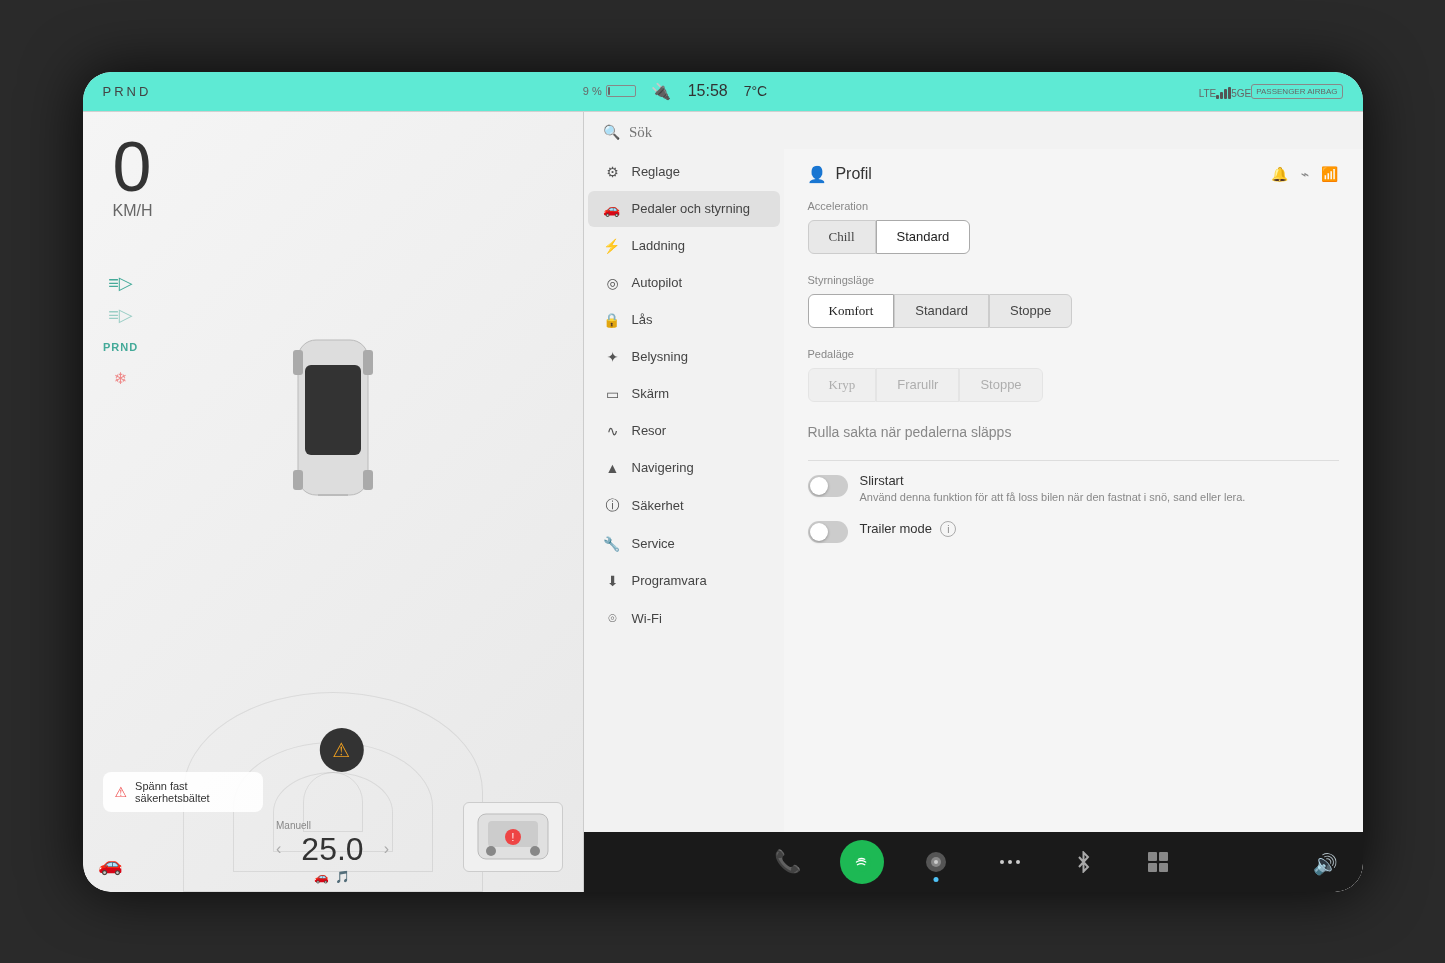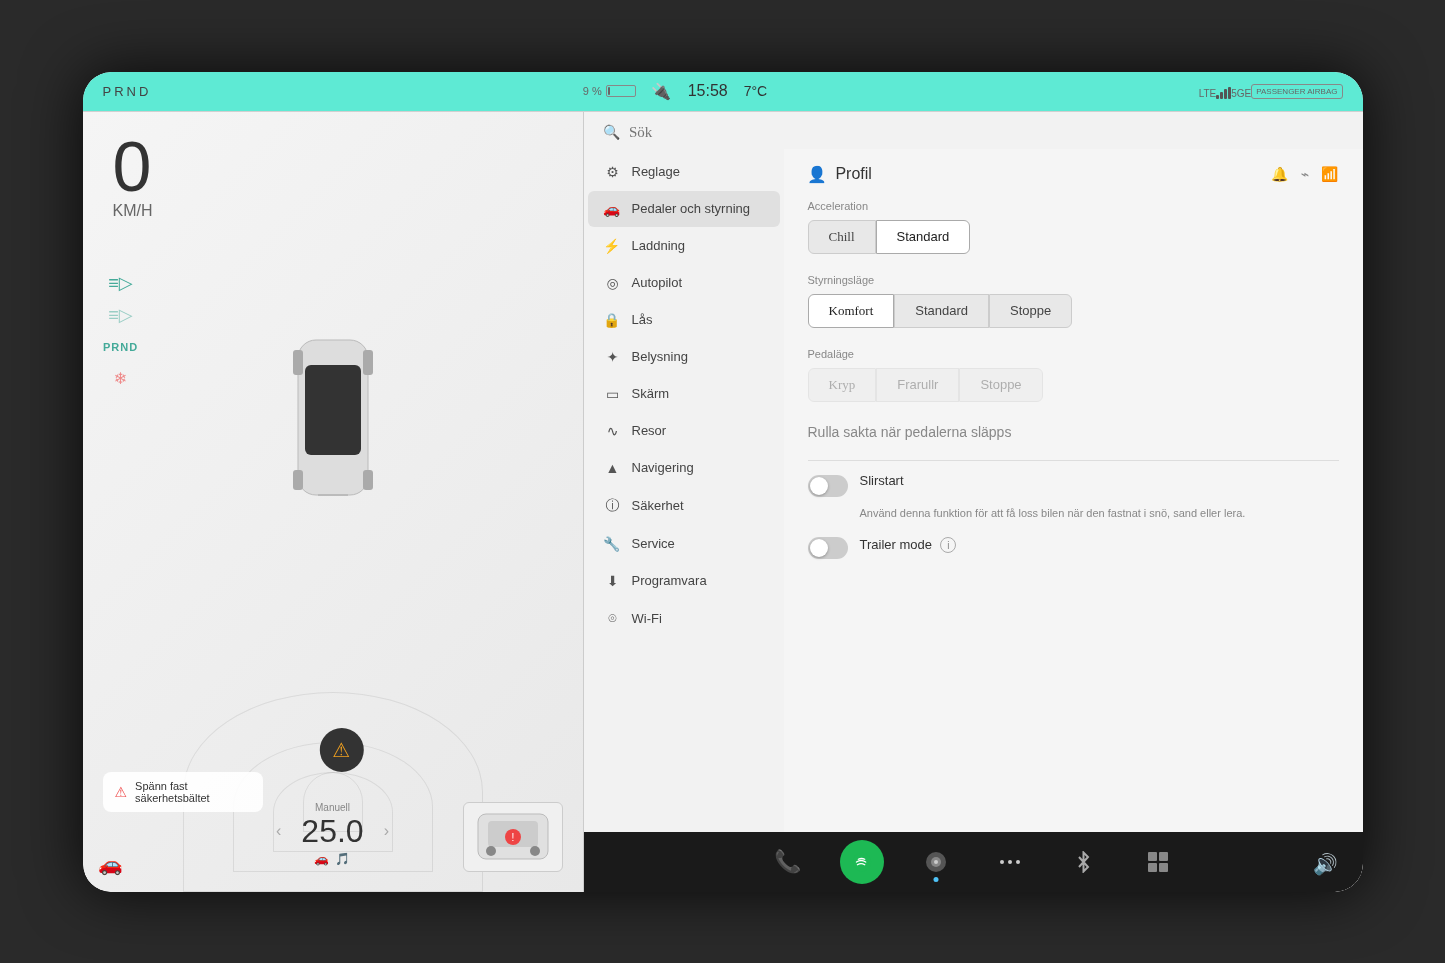--- a/index.html
+++ b/index.html
@@ -268,24 +268,23 @@
       border: 1px solid #ccc;
       display: flex;
       align-items: center;
       justify-content: center;
       overflow: hidden;
     }
 
     
     .bottom-speed {
       position: absolute;
-      bottom: 26px;
+      bottom: 8px;
       left: 50%;
       transform: translateX(-50%);
-      text-align: center;
     }
 
     .manual-label {
       font-size: 10px;
       color: #888;
     }
 
     .speed-large {
       font-size: 32px;
       font-weight: 300;
@@ -504,21 +503,21 @@
 
     .toggle-label {
       font-size: 13px;
       color: #333;
       font-weight: 500;
     }
 
     .toggle-desc {
       font-size: 11px;
       color: #888;
-      margin-top: 18px;
+      margin-top: 2px;
       line-height: 1.4;
     }
 
     
     .bottom-taskbar {
       height: 60px;
       background: #1a1a1a;
       display: flex;
       align-items: center;
       justify-content: center;

